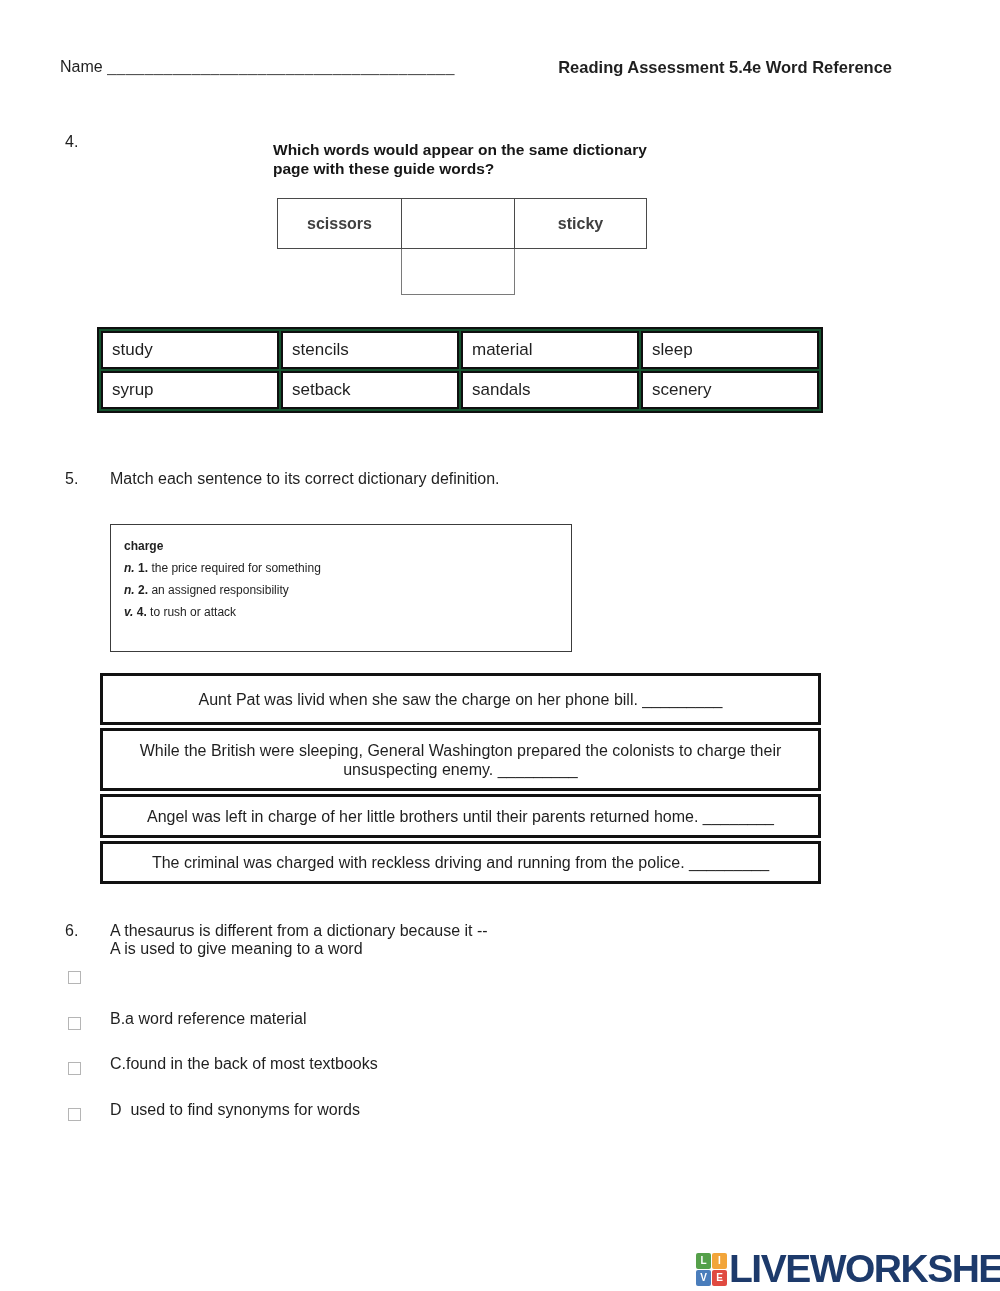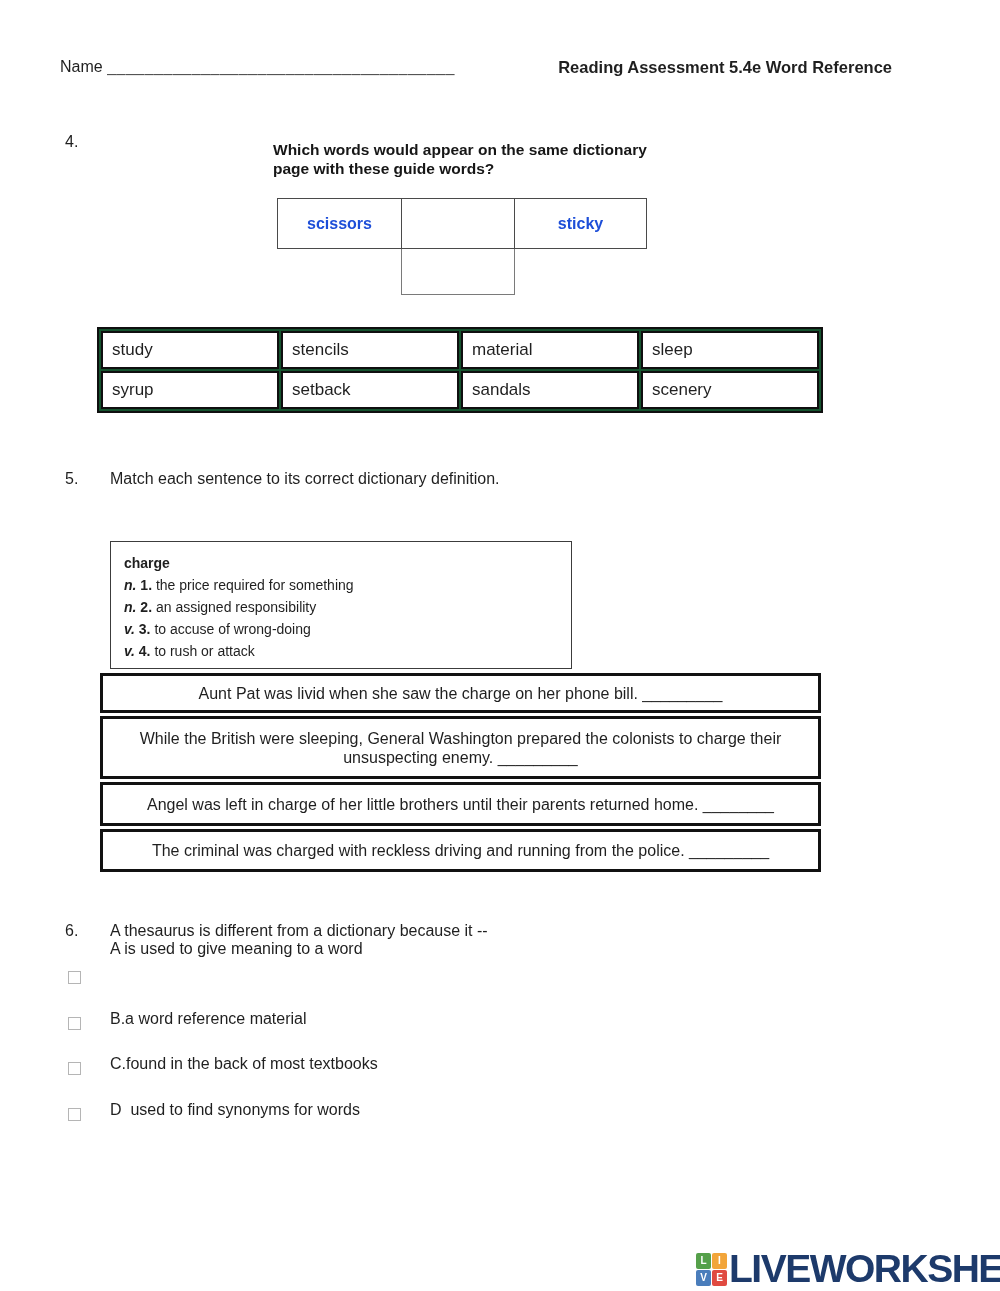--- a/index.html
+++ b/index.html
@@ -23,21 +23,21 @@
   
   .q4-question {
     left:273px; top:140px; width:395px;
     font-weight:bold; font-size:15.5px; line-height:19px; color:#161616;
   }
   .guide-table { left:277px; top:198px; width:371px; }
   .guide-row { display:flex; }
   .guide-cell {
     border:1px solid #4a4a4a; height:51px;
     display:flex; align-items:center; justify-content:center;
-    font-weight:bold; font-size:16px; color:#1d4ed8; background:#fff;
+    font-weight:bold; font-size:16px; color:#404040; background:#fff;
   }
   .guide-cell + .guide-cell { margin-left:-1px; }
   .gc-left { width:125px; } .gc-mid { width:114px; } .gc-right { width:133px; }
   .guide-below {
     margin-left:124px; width:114px; height:46px;
     border:1px solid #7a7a7a; border-top:none; background:#fff;
   }
 
   
   .word-table {
@@ -45,36 +45,36 @@
     border-collapse:separate; border-spacing:2px;
     border:2px solid #0f0f0f; background:#14532d;
   }
   .word-table td {
     width:25%; border:2px solid #0f0f0f; height:38px;
     font-size:17px; padding-left:9px; vertical-align:middle; background:#fff;
   }
 
   
   .charge-box {
-    left:110px; top:541px; width:462px; height:128px;
+    left:110px; top:524px; width:462px; height:128px;
     border:1px solid #3c3c3c; padding:10px 10px 0 13px;
-    font-size:14px; line-height:22px; background:#fff;
+    font-size:12px; line-height:22px; background:#fff;
   }
   .dict-word { font-weight:bold; }
   .dict-pos { font-weight:bold; font-style:italic; }
   .dict-num { font-weight:bold; }
 
   
   .sentences { left:100px; top:673px; width:721px; }
   .sentence-box {
     border:3px solid #111; margin-bottom:3px; background:#fff;
     display:flex; align-items:center; justify-content:center;
     text-align:center; font-size:16px; line-height:19px; padding:0 8px;
   }
-  .sb-1 { height:40px; } .sb-2 { height:63px; } .sb-3 { height:44px; padding:0 2px; } .sb-4 { height:43px; }
+  .sb-1 { height:52px; } .sb-2 { height:63px; } .sb-3 { height:44px; padding:0 2px; } .sb-4 { height:43px; }
 
   
   .option-check {
     width:13px; height:13px; border:1px solid #b5b5b5; background:#fff;
   }
   .option-label { font-size:16px; white-space:pre-wrap; }
 
   
   .logo-row { left:696px; top:1252px; display:flex; align-items:center; }
   .logo-grid {
@@ -127,21 +127,20 @@
 </tbody>
   </table>
 
 <div class="abs q-num" style="left:65px; top:470px;">5.</div>
 <div class="abs q-prompt" style="left:110px; top:470px;">Match each sentence to its correct dictionary definition.</div>
 
 <div class="abs charge-box">
   <div class="dict-word">charge</div>
   <div><span class="dict-pos">n.</span> <span class="dict-num">1.</span> <span>the price required for something</span></div>
   <div><span class="dict-pos">n.</span> <span class="dict-num">2.</span> <span>an assigned responsibility</span></div>
-  <div><span class="dict-pos">v.</span> <span class="dict-num">3.</span> <span>to accuse of wrong-doing</span></div>
   <div><span class="dict-pos">v.</span> <span class="dict-num">4.</span> <span>to rush or attack</span></div>
 </div>
 
 <div class="abs sentences">
   <div class="sentence-box sb-1">Aunt Pat was livid when she saw the charge on her phone bill. _________</div>
   <div class="sentence-box sb-2">While the British were sleeping, General Washington prepared the colonists to charge their unsuspecting enemy. _________</div>
   <div class="sentence-box sb-3">Angel was left in charge of her little brothers until their parents returned home. ________</div>
   <div class="sentence-box sb-4">The criminal was charged with reckless driving and running from the police. _________</div>
 </div>
 

